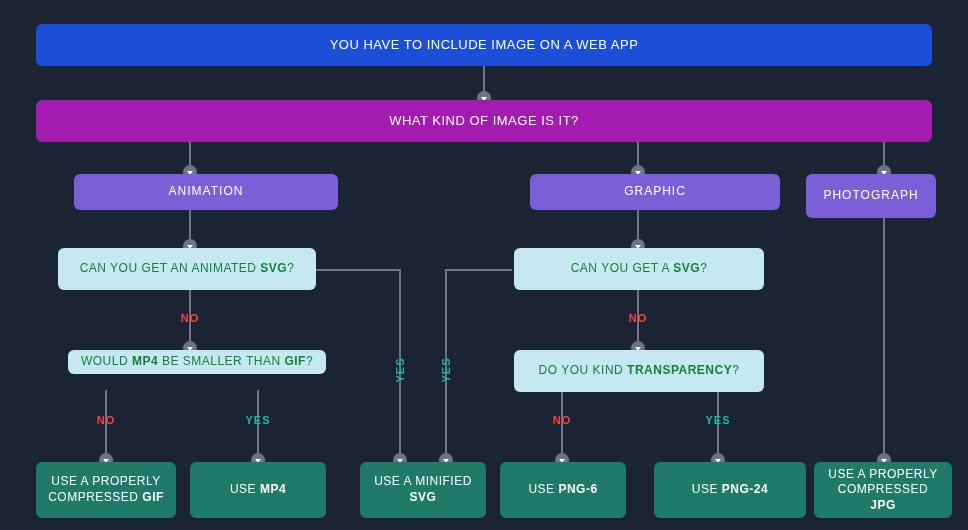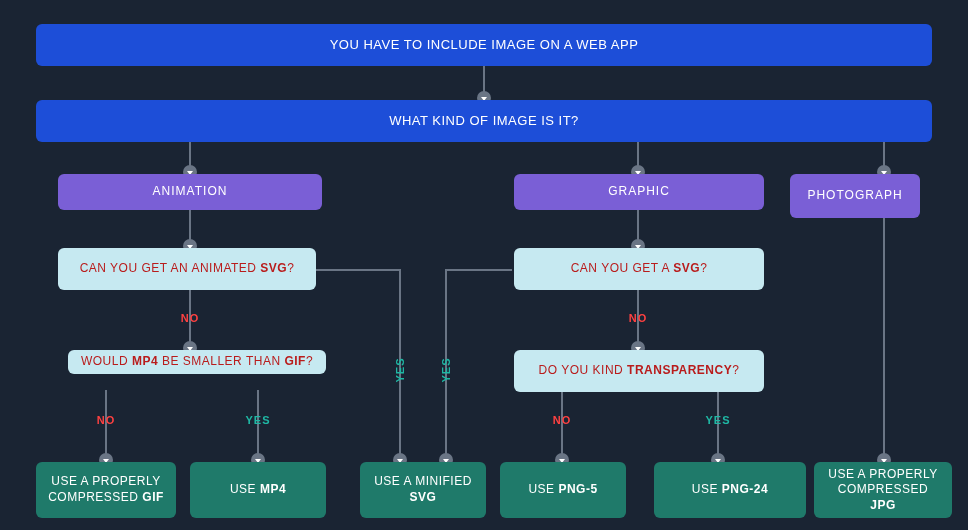--- a/index.html
+++ b/index.html
@@ -18,23 +18,23 @@
     justify-content: center;
     text-align: center;
     color: #fff;
     border-radius: 6px;
     font-size: 13px;
     letter-spacing: 0.5px;
     padding: 0 10px;
     line-height: 1.3;
   }
   .blue   { background: #1d4ed8; }
-  .teal   { background: #1d4ed8; }
-  .purple { background: #7a5fd6; font-size: 12px; letter-spacing: 1px; }
-  .light  { background: #c6e9f1; color: #b91c1c; font-size: 12px; }
+  .teal   { background: #a21caf; }
+  .purple { background: #7a5fd6; font-size: 12px; letter-spacing: 1px; margin-left: 16px; }
+  .light  { background: #c6e9f1; color: #15803d; font-size: 12px; }
   .green  { background: #1f7a6a; color: #fff; font-size: 12px; font-weight: 500; }
   .green strong, .light strong { font-weight: 700; }
   .label {
     position: absolute;
     font-size: 11px;
     font-weight: 700;
     letter-spacing: 1px;
     text-align: center;
     transform: translate(-50%, -50%);
   }
@@ -150,21 +150,21 @@
 <div class="box green" style="left:36px;top:462px;width:140px;height:56px">
   <span><span>USE A PROPERLY COMPRESSED </span><strong>GIF</strong></span>
 </div>
 <div class="box green" style="left:190px;top:462px;width:136px;height:56px">
   <span><span>USE </span><strong>MP4</strong></span>
 </div>
 <div class="box green" style="left:360px;top:462px;width:126px;height:56px">
   <span><span>USE A MINIFIED </span><strong>SVG</strong></span>
 </div>
 <div class="box green" style="left:500px;top:462px;width:126px;height:56px">
-  <span><span>USE </span><strong>PNG-5</strong></span>
+  <span><span>USE </span><strong>PNG-6</strong></span>
 </div>
 <div class="box green" style="left:654px;top:462px;width:152px;height:56px">
   <span><span>USE </span><strong>PNG-24</strong></span>
 </div>
 <div class="box green" style="left:814px;top:462px;width:138px;height:56px">
   <span><span>USE A PROPERLY COMPRESSED </span><strong>JPG</strong></span>
 </div>
 
 <div class="label no" style="left:190px;top:318px">NO</div>
 <div class="label yes" style="left:400px;top:370px;transform:translate(-50%,-50%) rotate(-90deg)">YES</div>

